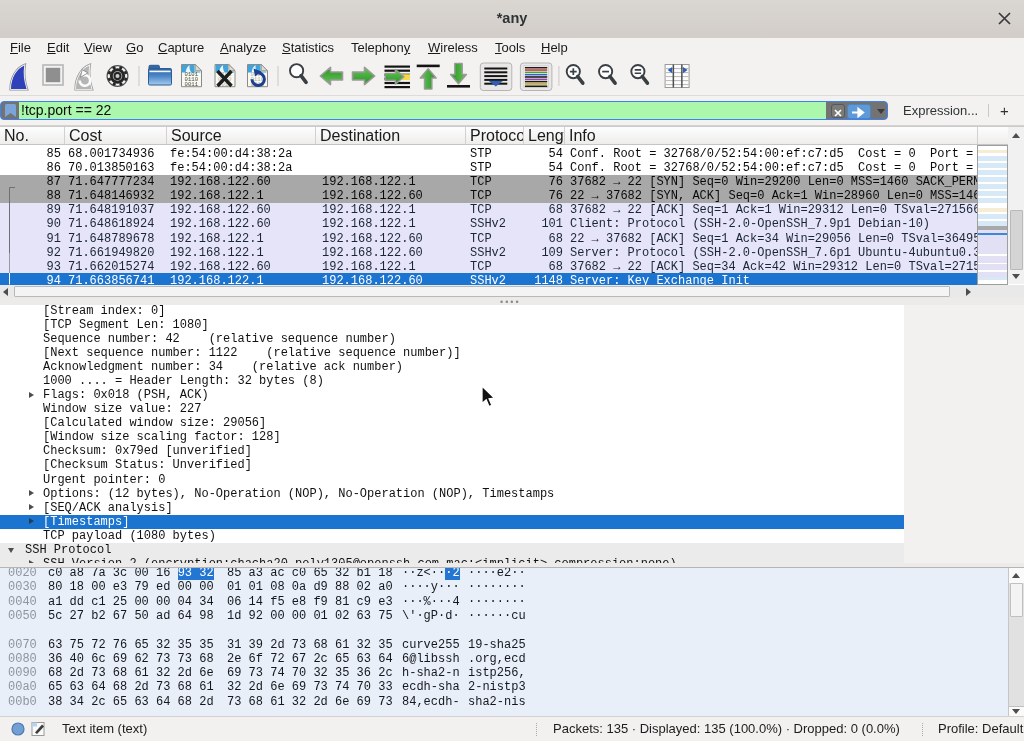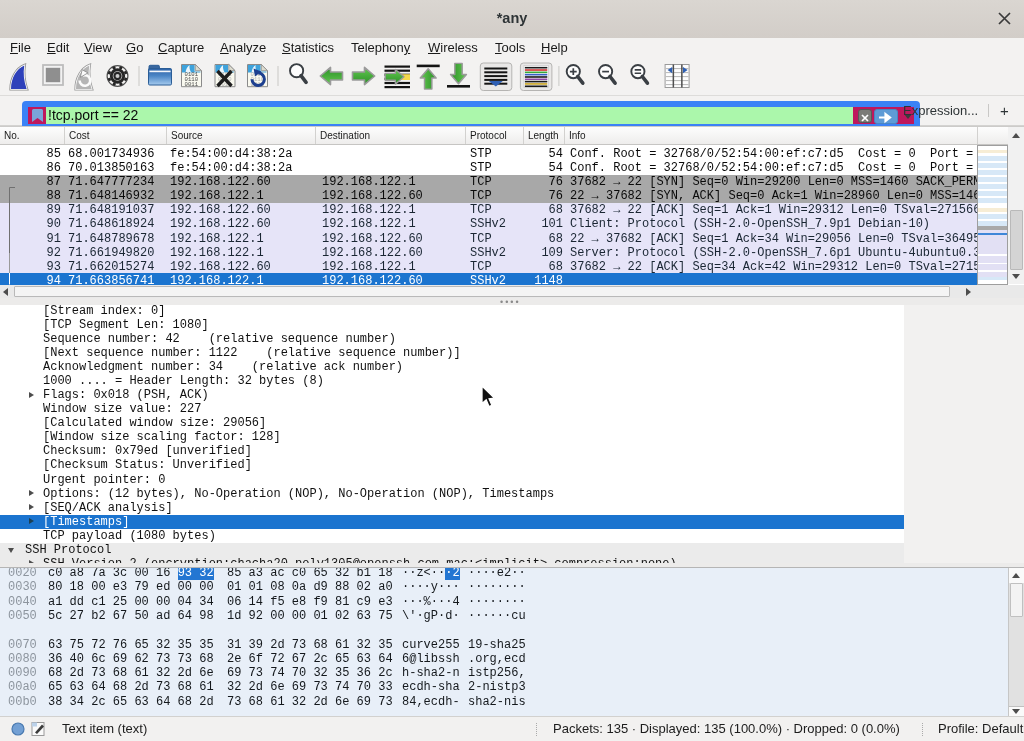--- a/index.html
+++ b/index.html
@@ -3,27 +3,27 @@
 html,body{margin:0;padding:0;}
 #win{position:relative;width:1024px;height:741px;overflow:hidden;background:#f2f1f0;font-family:"Liberation Sans",sans-serif;}
 .abs{position:absolute;}
 #titlebar{left:0;top:0;width:1024px;height:38px;background:linear-gradient(#dad6d1,#d2cdc8);border-bottom:1px solid #bfbab4;}
 #title{left:0;top:0;width:1024px;height:37px;line-height:37px;text-align:center;font-weight:bold;font-size:14.5px;color:#2e3436;}
 #closex{right:8px;top:0;width:30px;height:37px;}
 #menubar{left:0;top:38px;width:1024px;height:20px;background:#f3f2f1;font-size:13px;color:#1a1a1a;}
 .mi{position:absolute;top:2px;}
 #toolbar{left:0;top:58px;width:1024px;height:37px;background:#f3f2f1;border-bottom:1px solid #dddcda;}
 #filterrow{left:0;top:96px;width:1024px;height:29px;background:#f3f2f1;border-bottom:1px solid #d4d3d1;}
-#ffield{left:22px;top:4.5px;width:886px;height:17.5px;background:#be185d;border:6px solid #3b82f6;border-radius:4px;}
+#ffield{left:0;top:4.5px;width:886px;height:17.5px;background:#737373;border:1px solid #3b82f6;border-radius:4px;}
 #fgreen{left:18px;top:0px;width:807px;height:17.5px;background:#abf7ab;}
 #ftext{left:20px;top:0px;height:17.5px;line-height:17.5px;font-size:14px;color:#0a0a0a;}
 #fexpr{left:903px;top:4px;height:21px;line-height:21px;font-size:13px;color:#2e3436;}
 #fplus{left:1000px;top:4px;height:21px;line-height:21px;font-size:15px;color:#2e3436;}
 #plist{left:0;top:126px;width:1024px;height:172px;background:#fff;}
-#phead{left:0;top:0;width:1024px;height:19px;background:linear-gradient(#fdfdfd,#eeedec);border-top:1px solid #cccbc9;border-bottom:1px solid #c6c5c3;font-size:10px;color:#1a1a1a;box-sizing:border-box;}
+#phead{left:0;top:0;width:1024px;height:19px;background:linear-gradient(#fdfdfd,#eeedec);border-top:1px solid #cccbc9;border-bottom:1px solid #c6c5c3;font-size:16px;color:#1a1a1a;box-sizing:border-box;}
 .hc{position:absolute;top:0;height:17px;line-height:17px;border-right:1px solid #d2d1cf;overflow:hidden;padding-left:4px;box-sizing:border-box;}
 .prow{position:absolute;left:0;width:977px;height:14.1px;font-family:"Liberation Mono",monospace;font-size:12px;line-height:14.1px;white-space:pre;overflow:hidden;}
 .prow span{position:absolute;top:1.5px;height:12px;line-height:12px;}
 .cno{left:0;width:61px;text-align:right;}
 .ctime{left:68px;}
 .csrc{left:170px;}
 .cdst{left:322px;}
 .cpro{left:470px;}
 .clen{left:500px;width:63px;text-align:right;}
 .cinfo{left:570px;width:407px;overflow:hidden;}
@@ -273,21 +273,21 @@
     </div>
     <div class="prow" style="top:20.4px;background:#ffffff;color:#0a0a0a;"><span class="cno">85</span><span class="ctime">68.001734936</span><span class="csrc">fe:54:00:d4:38:2a</span><span class="cdst"></span><span class="cpro">STP</span><span class="clen">54</span><span class="cinfo">Conf. Root = 32768/0/52:54:00:ef:c7:d5  Cost = 0  Port = 0x8005</span></div>
 <div class="prow" style="top:34.5px;background:#ffffff;color:#0a0a0a;"><span class="cno">86</span><span class="ctime">70.013850163</span><span class="csrc">fe:54:00:d4:38:2a</span><span class="cdst"></span><span class="cpro">STP</span><span class="clen">54</span><span class="cinfo">Conf. Root = 32768/0/52:54:00:ef:c7:d5  Cost = 0  Port = 0x8005</span></div>
 <div class="prow" style="top:48.6px;background:#a8a8a8;color:#0a0a0a;"><span class="cno">87</span><span class="ctime">71.647777234</span><span class="csrc">192.168.122.60</span><span class="cdst">192.168.122.1</span><span class="cpro">TCP</span><span class="clen">76</span><span class="cinfo">37682 → 22 [SYN] Seq=0 Win=29200 Len=0 MSS=1460 SACK_PERM</span></div>
 <div class="prow" style="top:62.7px;background:#a8a8a8;color:#0a0a0a;"><span class="cno">88</span><span class="ctime">71.648146932</span><span class="csrc">192.168.122.1</span><span class="cdst">192.168.122.60</span><span class="cpro">TCP</span><span class="clen">76</span><span class="cinfo">22 → 37682 [SYN, ACK] Seq=0 Ack=1 Win=28960 Len=0 MSS=146</span></div>
 <div class="prow" style="top:76.8px;background:#e6e4f8;color:#1a2633;"><span class="cno">89</span><span class="ctime">71.648191037</span><span class="csrc">192.168.122.60</span><span class="cdst">192.168.122.1</span><span class="cpro">TCP</span><span class="clen">68</span><span class="cinfo">37682 → 22 [ACK] Seq=1 Ack=1 Win=29312 Len=0 TSval=271566</span></div>
 <div class="prow" style="top:90.9px;background:#e6e4f8;color:#1a2633;"><span class="cno">90</span><span class="ctime">71.648618924</span><span class="csrc">192.168.122.60</span><span class="cdst">192.168.122.1</span><span class="cpro">SSHv2</span><span class="clen">101</span><span class="cinfo">Client: Protocol (SSH-2.0-OpenSSH_7.9p1 Debian-10)</span></div>
 <div class="prow" style="top:105.0px;background:#e6e4f8;color:#1a2633;"><span class="cno">91</span><span class="ctime">71.648789678</span><span class="csrc">192.168.122.1</span><span class="cdst">192.168.122.60</span><span class="cpro">TCP</span><span class="clen">68</span><span class="cinfo">22 → 37682 [ACK] Seq=1 Ack=34 Win=29056 Len=0 TSval=36495</span></div>
 <div class="prow" style="top:119.1px;background:#e6e4f8;color:#1a2633;"><span class="cno">92</span><span class="ctime">71.661949820</span><span class="csrc">192.168.122.1</span><span class="cdst">192.168.122.60</span><span class="cpro">SSHv2</span><span class="clen">109</span><span class="cinfo">Server: Protocol (SSH-2.0-OpenSSH_7.6p1 Ubuntu-4ubuntu0.3</span></div>
 <div class="prow" style="top:133.2px;background:#e6e4f8;color:#1a2633;"><span class="cno">93</span><span class="ctime">71.662015274</span><span class="csrc">192.168.122.60</span><span class="cdst">192.168.122.1</span><span class="cpro">TCP</span><span class="clen">68</span><span class="cinfo">37682 → 22 [ACK] Seq=34 Ack=42 Win=29312 Len=0 TSval=2715</span></div>
-<div class="prow" style="top:147.3px;background:#1b74cf;color:#ffffff;"><span class="cno">94</span><span class="ctime">71.663856741</span><span class="csrc">192.168.122.1</span><span class="cdst">192.168.122.60</span><span class="cpro">SSHv2</span><span class="clen">1148</span></div>
+<div class="prow" style="top:147.3px;background:#1b74cf;color:#ffffff;"><span class="cno">94</span><span class="ctime">71.663856741</span><span class="csrc">192.168.122.1</span><span class="cdst">192.168.122.60</span><span class="cpro">SSHv2</span><span class="clen">1148</span><span class="cinfo">Server: Key Exchange Init</span></div>
 <div class="abs" style="left:0;top:161.4px;width:977px;height:10.6px;background:#fff"></div>
 <svg class="abs" style="left:0;top:0" width="30" height="172">
         <path d="M9.5 61.5 h5.5 M9.5 61.5 V127" stroke="#707070" fill="none"></path>
         <path d="M9.5 127 V158" stroke="#9a9a9a" fill="none"></path>
         <path d="M9.5 147 V158.5" stroke="#ffffff" fill="none"></path>
       </svg>
     <div class="abs" style="left:977px;top:19px;width:31px;height:139.5px;background:#fff;border:1px solid #9e9e9e;box-sizing:border-box;overflow:hidden;">
         <div style="position:absolute;left:0;top:0.0px;width:29px;height:3.5px;background:#ffffff"></div>
         <div style="position:absolute;left:0;top:3.5px;width:29px;height:3.0px;background:#f7edd5"></div>
         <div style="position:absolute;left:0;top:6.5px;width:29px;height:3.5px;background:#ffffff"></div>

